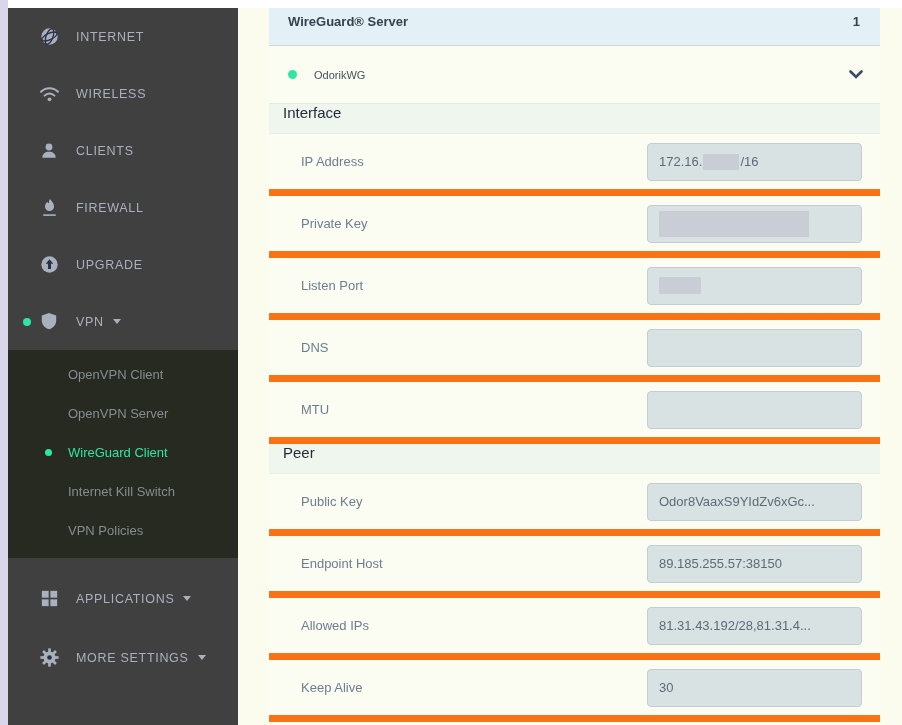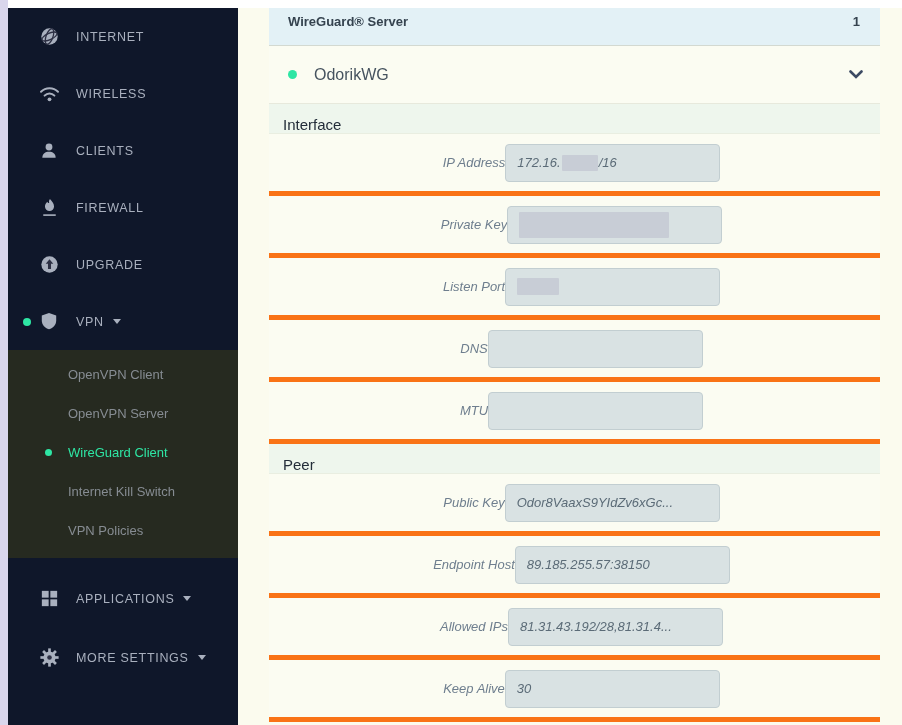--- a/index.html
+++ b/index.html
@@ -7,21 +7,21 @@
   body {
     font-family:"Liberation Sans", sans-serif;
     background:#fbfbee;
     position:relative;
   }
   
   .left-strip { position:absolute; left:0; top:0; width:8px; height:725px; background:#d9d6ec; }
   .top-strip  { position:absolute; left:8px; top:0; width:894px; height:8px; background:#ffffff; }
 
   
-  .sidebar { position:absolute; left:8px; top:8px; width:230px; height:717px; background:#0f172a; }
+  .sidebar { position:absolute; left:8px; top:8px; width:230px; height:717px; background:#404040; }
   .nav-item {
     height:57px; display:flex; align-items:center; padding-left:30px;
     color:#a9b0be; font-size:12.5px; letter-spacing:.7px; cursor:pointer; position:relative;
   }
   .nav-item .icon { width:22px; margin-right:16px; display:flex; justify-content:center; align-items:center; }
   .caret {
     margin-left:9px; width:0; height:0;
     border-left:4.5px solid transparent; border-right:4.5px solid transparent;
     border-top:5px solid #a9b0be;
   }
@@ -47,33 +47,32 @@
   .panel-header {
     height:38px; background:#e3f1f6; border-bottom:1px solid #d3d9d1;
     display:flex; justify-content:space-between; padding:6px 20px 0 19px;
     font-size:13px; font-weight:bold; color:#35434f;
   }
   .server-row {
     height:58px; background:#fbfcf2; border-bottom:1px solid #e7e9dc;
     display:flex; align-items:center; padding:0 17px 0 19px; cursor:pointer;
   }
   .status-dot { width:9px; height:9px; border-radius:50%; background:#2ee6a4; flex:none; }
-  .server-name { margin-left:17px; font-size:16px; color:#46535f; }
+  .server-name { margin-left:17px; font-size:11px; color:#46535f; }
   .chevron { margin-left:auto; display:flex; align-items:center; cursor:pointer; }
 
   .section-head {
     height:30px; background:#eef6ed; border-bottom:1px solid #e9eee1;
-    display:flex; align-items:flex-end; padding-left:14px;
+    display:flex; align-items:flex-start; padding-left:14px;
     font-size:15px; color:#232d39;
   }
   .field-row {
-    height:62px; background:#fbfcf2; border-bottom:5px solid #f97316;
-    display:flex; align-items:center; justify-content:center;
+    height:62px; background:#fbfcf2; border-bottom:7px solid #f97316;
+    display:flex; align-items:center; justify-content:space-between;
     padding:0 18px 0 32px;
-    font-style:italic;
   }
   .field-label { font-size:13px; color:#6e7e8e; }
   .input-box {
     width:215px; height:38px; background:#d9e2e3; border:1px solid #c2ced1;
     border-radius:4px; display:flex; align-items:center; padding:0 11px;
     font-size:13px; color:#5b6b77; position:relative; overflow:hidden; white-space:nowrap;
   }
   .patch { background:#c8cdd6; filter:blur(.6px); border-radius:1px; flex:none; }
   .patch-ip    { display:inline-block; width:36px; height:16px; margin:0 1px; }
   .patch-wide  { width:150px; height:26px; }

